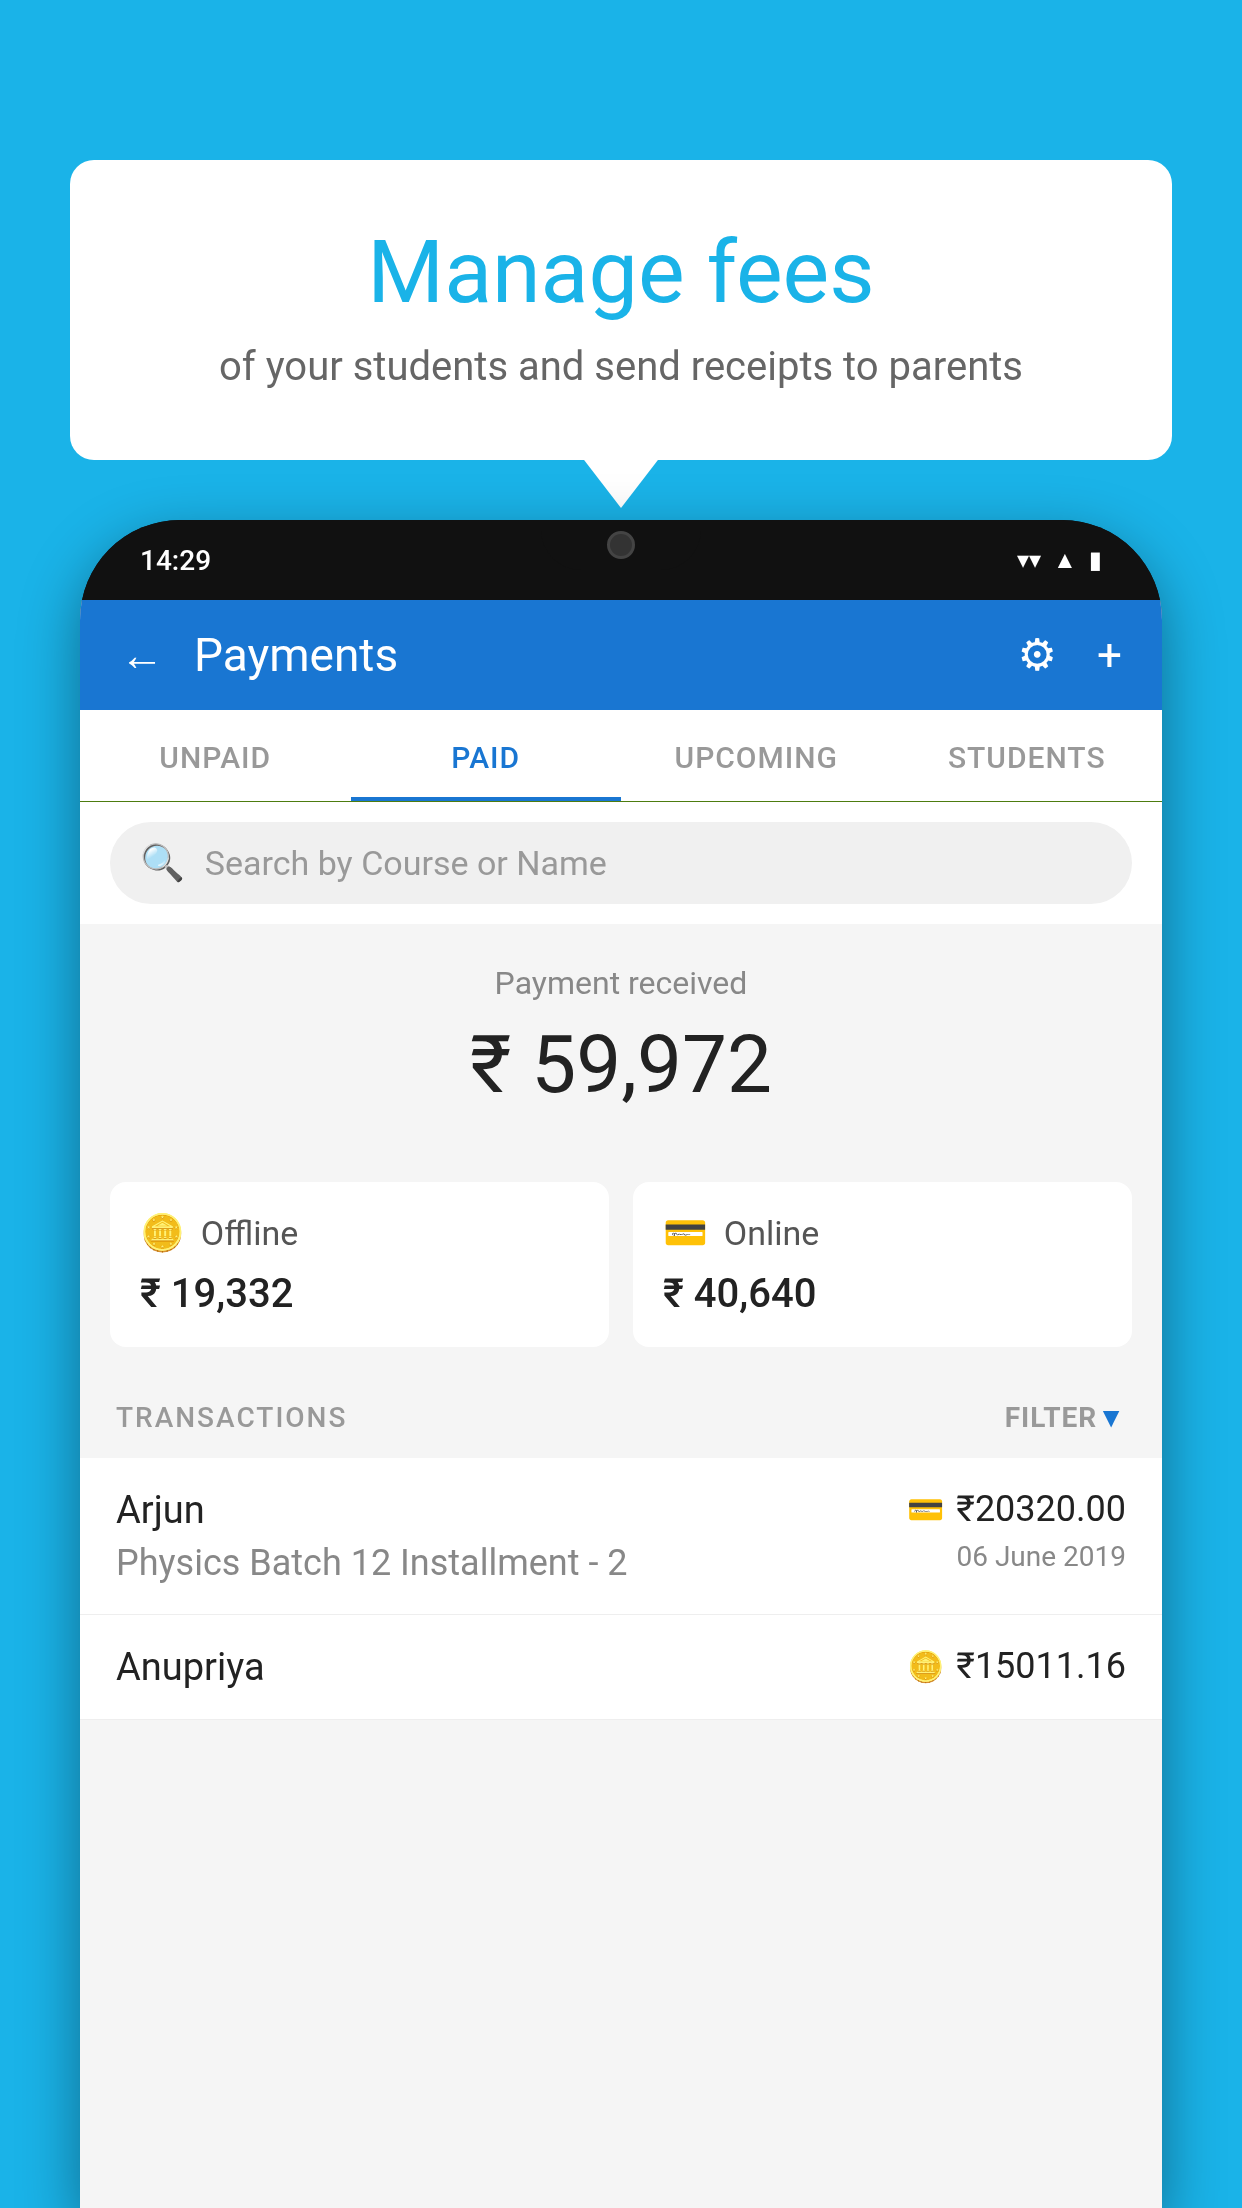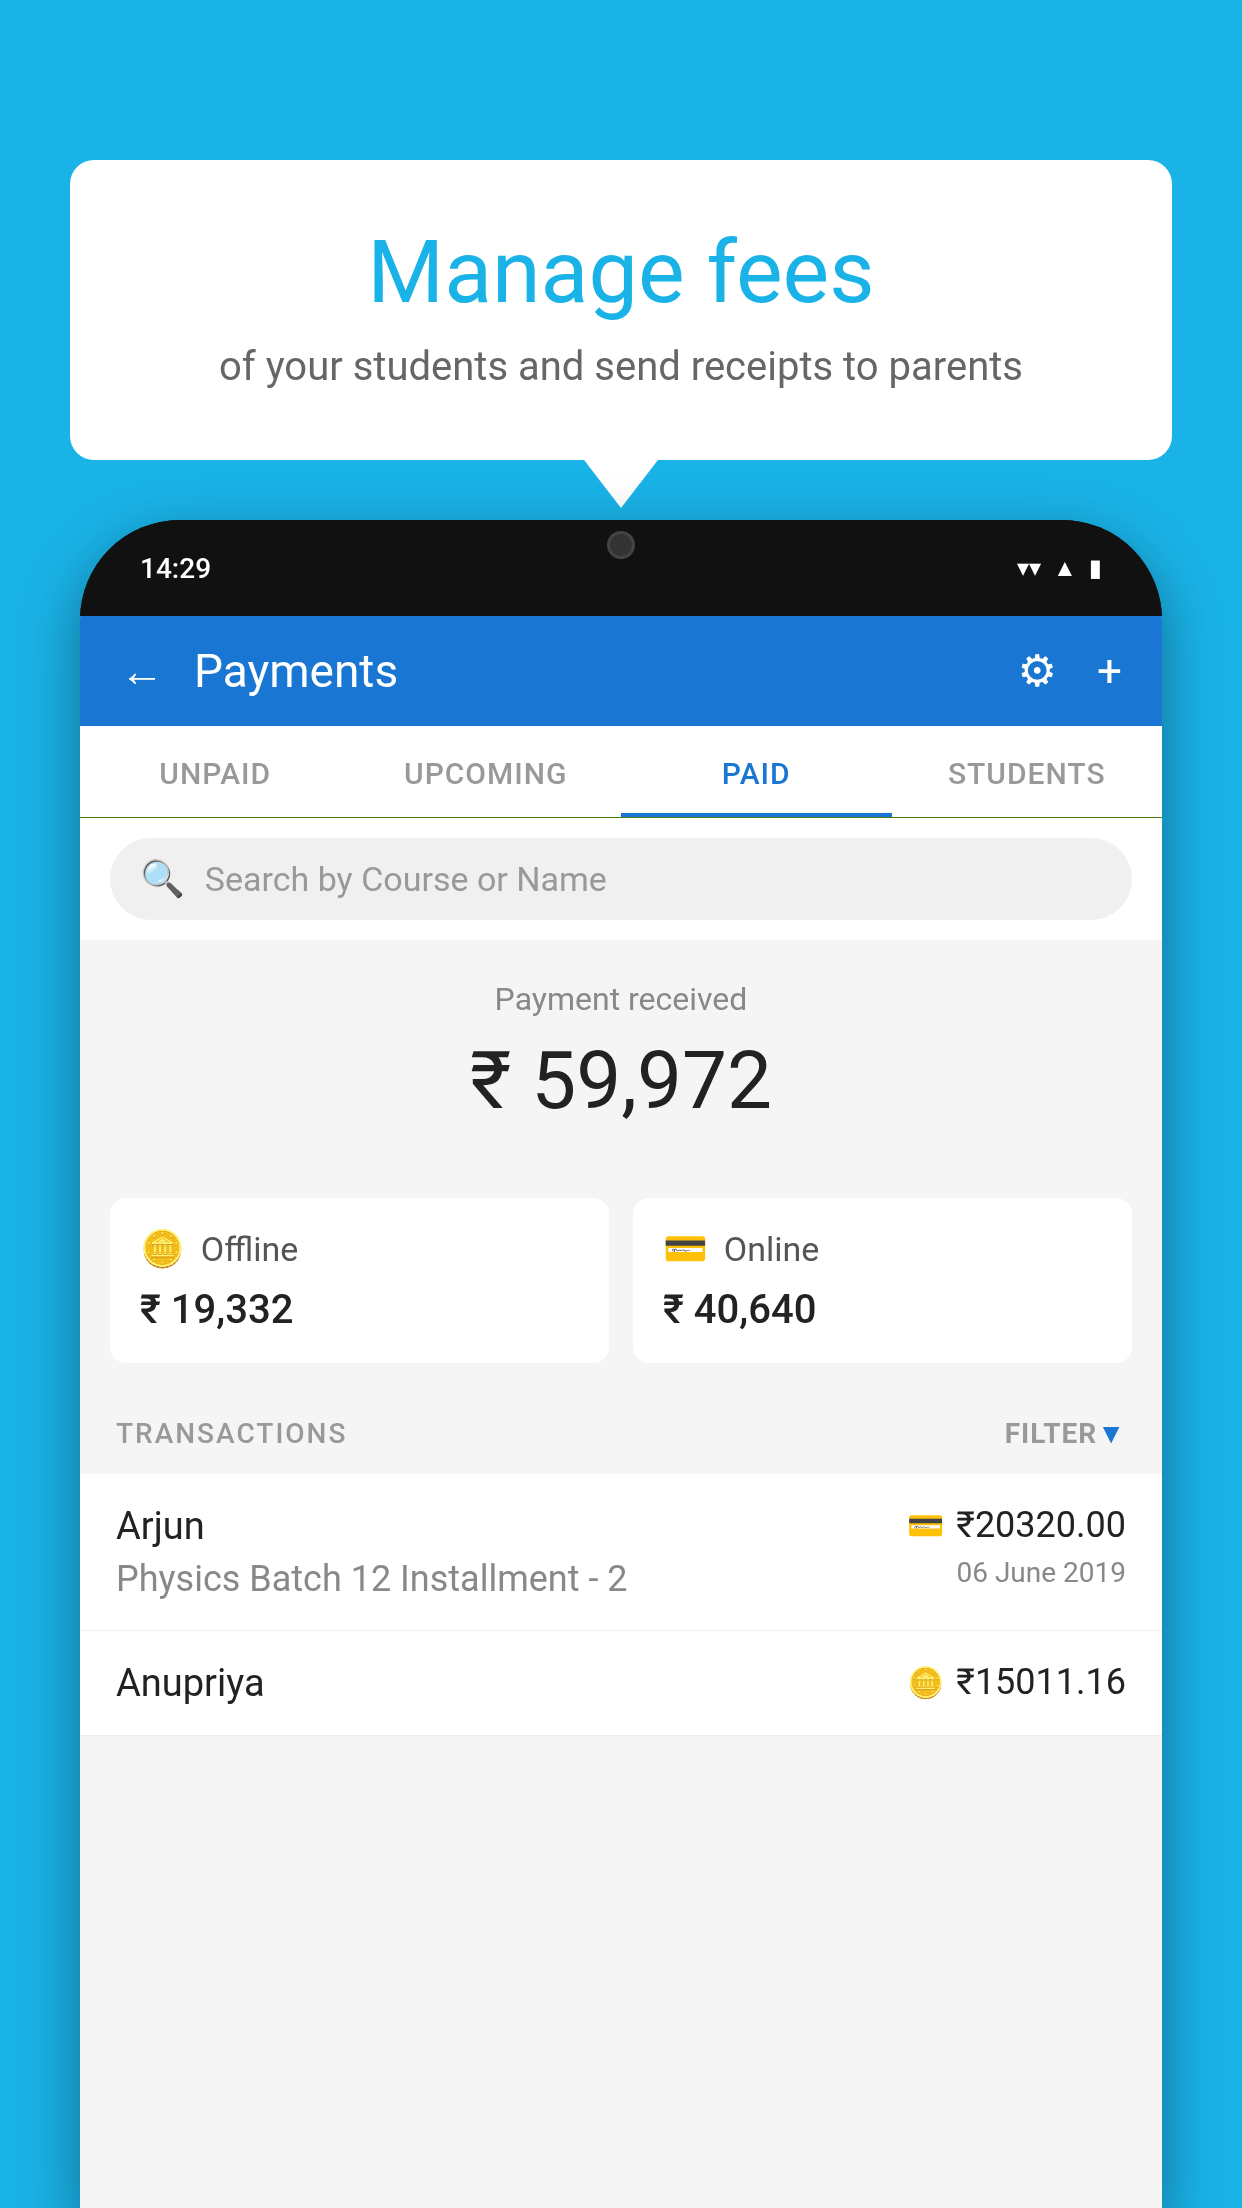--- a/index.html
+++ b/index.html
@@ -69,21 +69,21 @@
       bottom: 0;
       background: #111;
       border-radius: 100px 100px 0 0;
       overflow: hidden;
       box-shadow: 0 20px 60px rgba(0,0,0,0.4);
     }
 
     
     .phone-top-bar {
       background: #111;
-      height: 96px;
+      height: 80px;
       display: flex;
       align-items: center;
       justify-content: space-between;
       padding: 0 60px;
       position: relative;
     }
 
     .phone-notch {
       position: absolute;
       top: 0;
@@ -408,22 +408,22 @@
         <span class="header-title">Payments</span>
       </div>
       <div class="header-right">
         <span class="gear-icon">⚙</span>
         <span class="plus-icon">+</span>
       </div>
     </div>
 
     <div class="tabs-bar">
       <div class="tab-item">UNPAID</div>
+      <div class="tab-item active">PAID</div>
       <div class="tab-item">UPCOMING</div>
-      <div class="tab-item active">PAID</div>
       <div class="tab-item">STUDENTS</div>
     </div>
 
     <div class="search-container">
       <div class="search-bar">
         <span class="search-icon-wrap">🔍</span>
         <span class="search-placeholder">Search by Course or Name</span>
       </div>
     </div>
 

